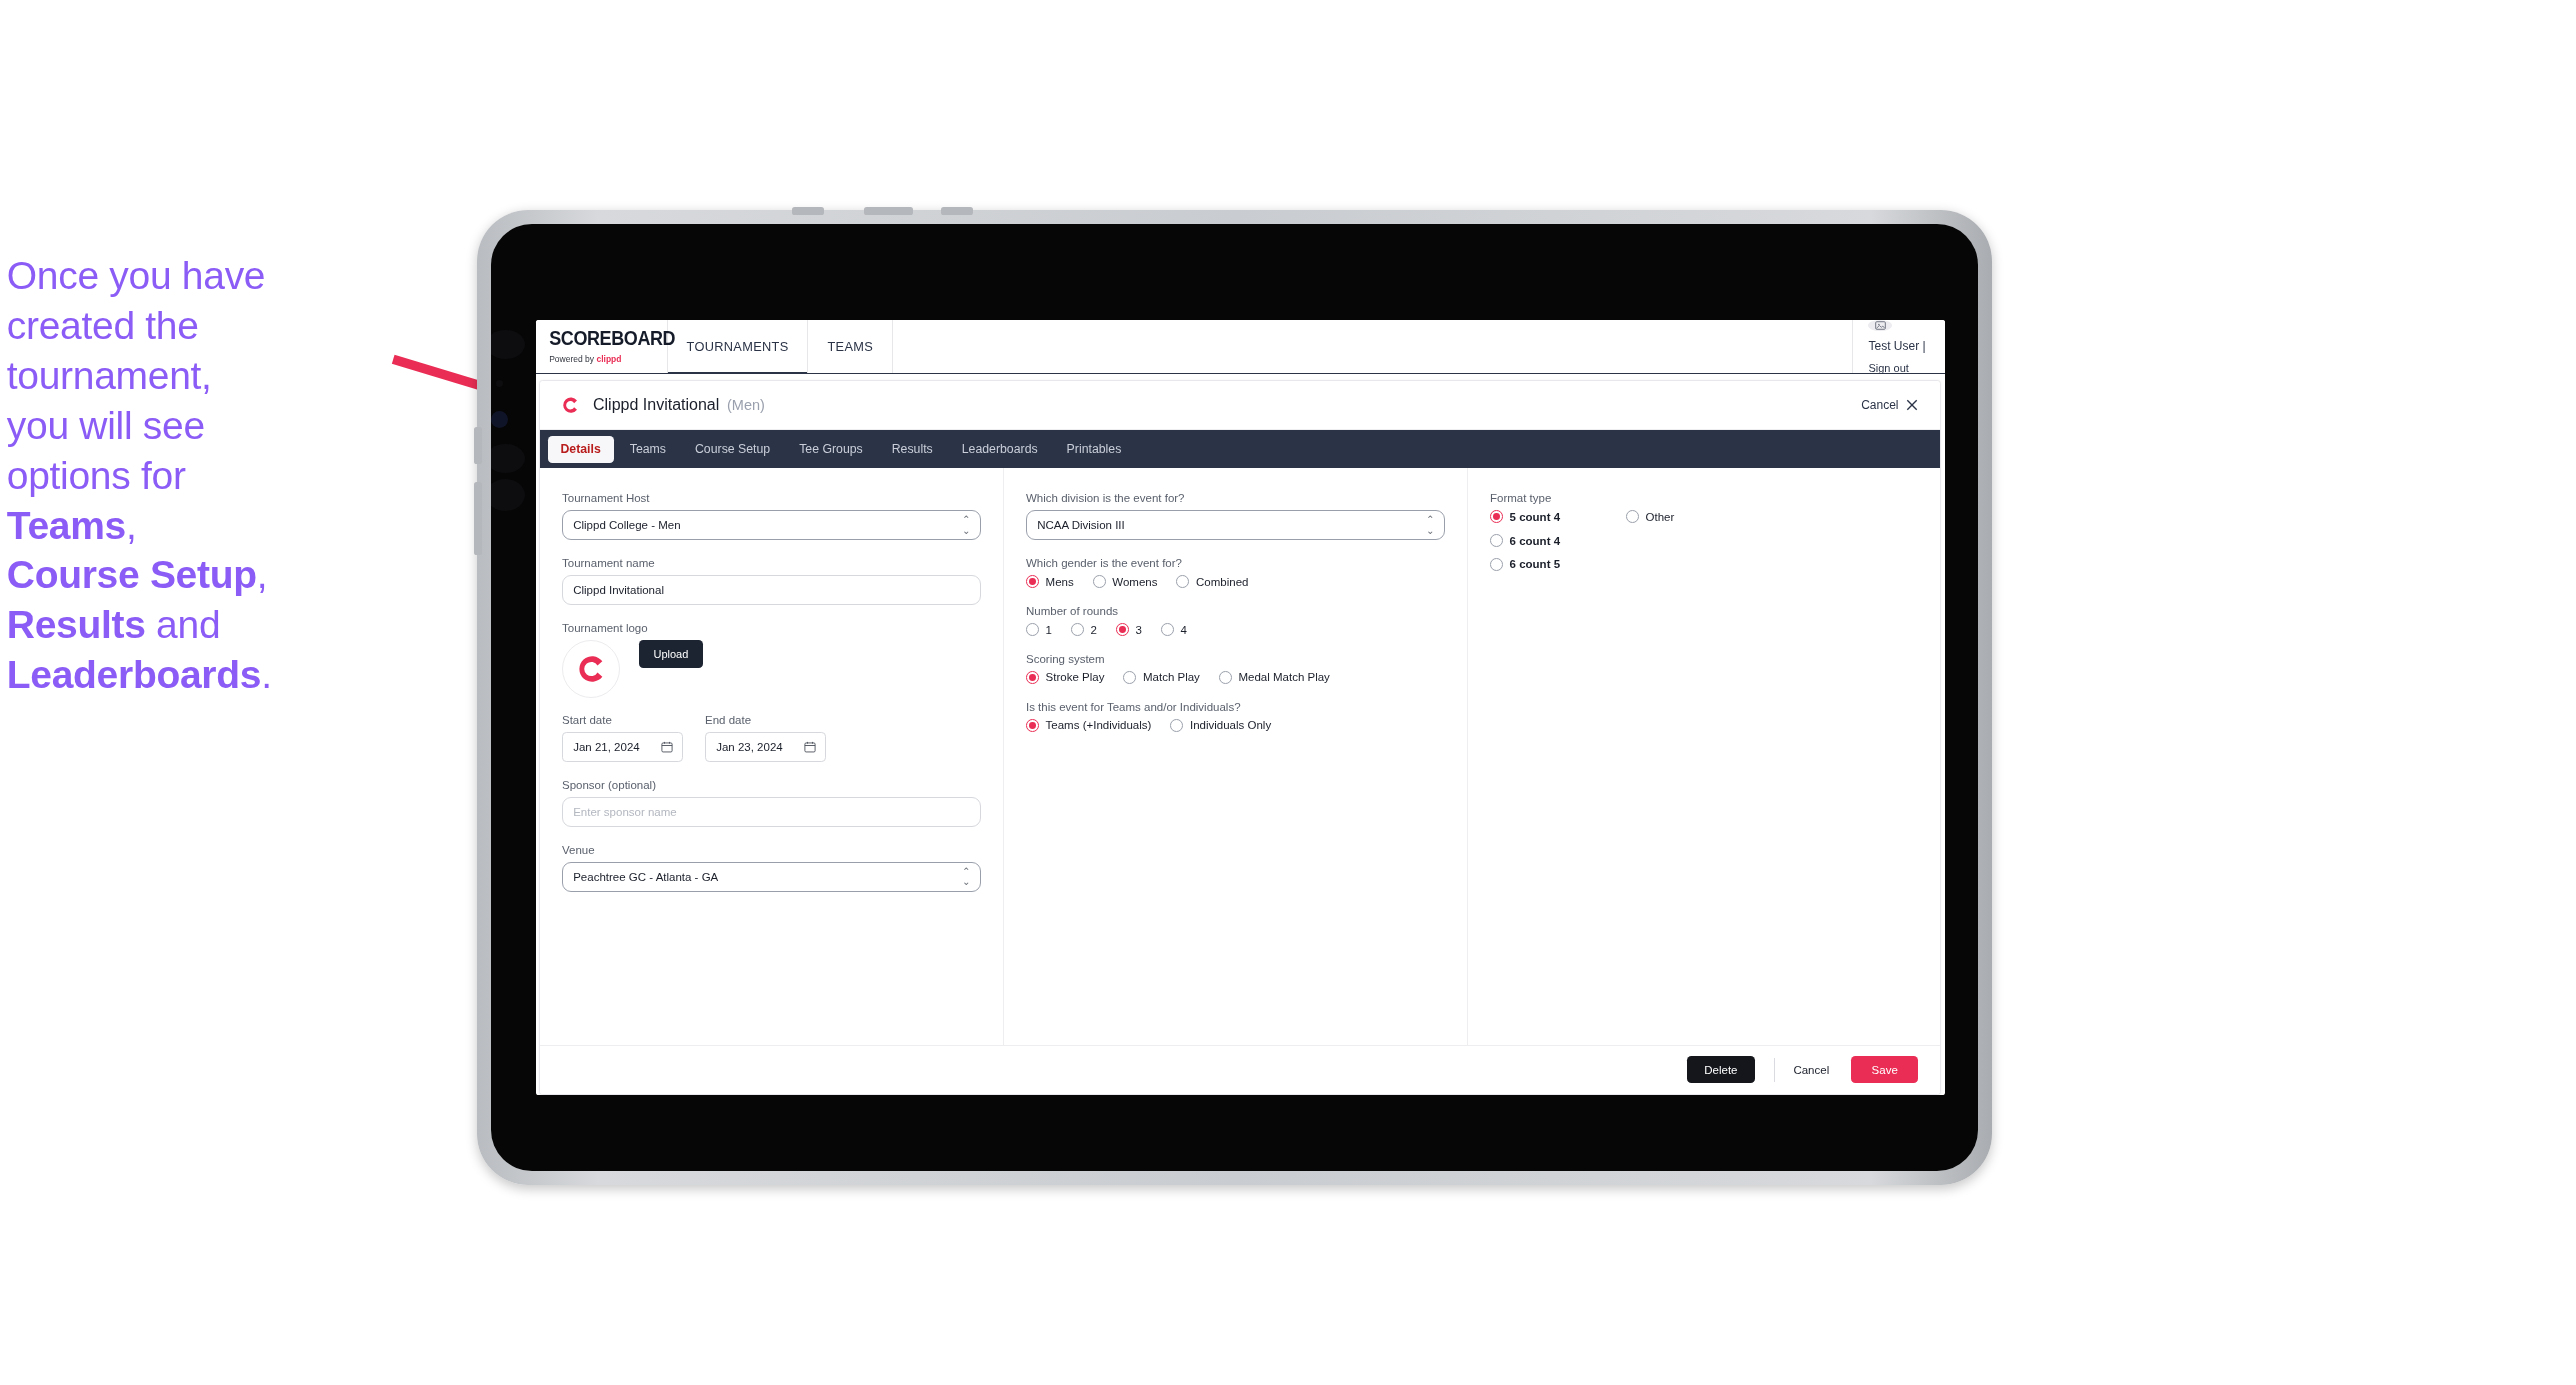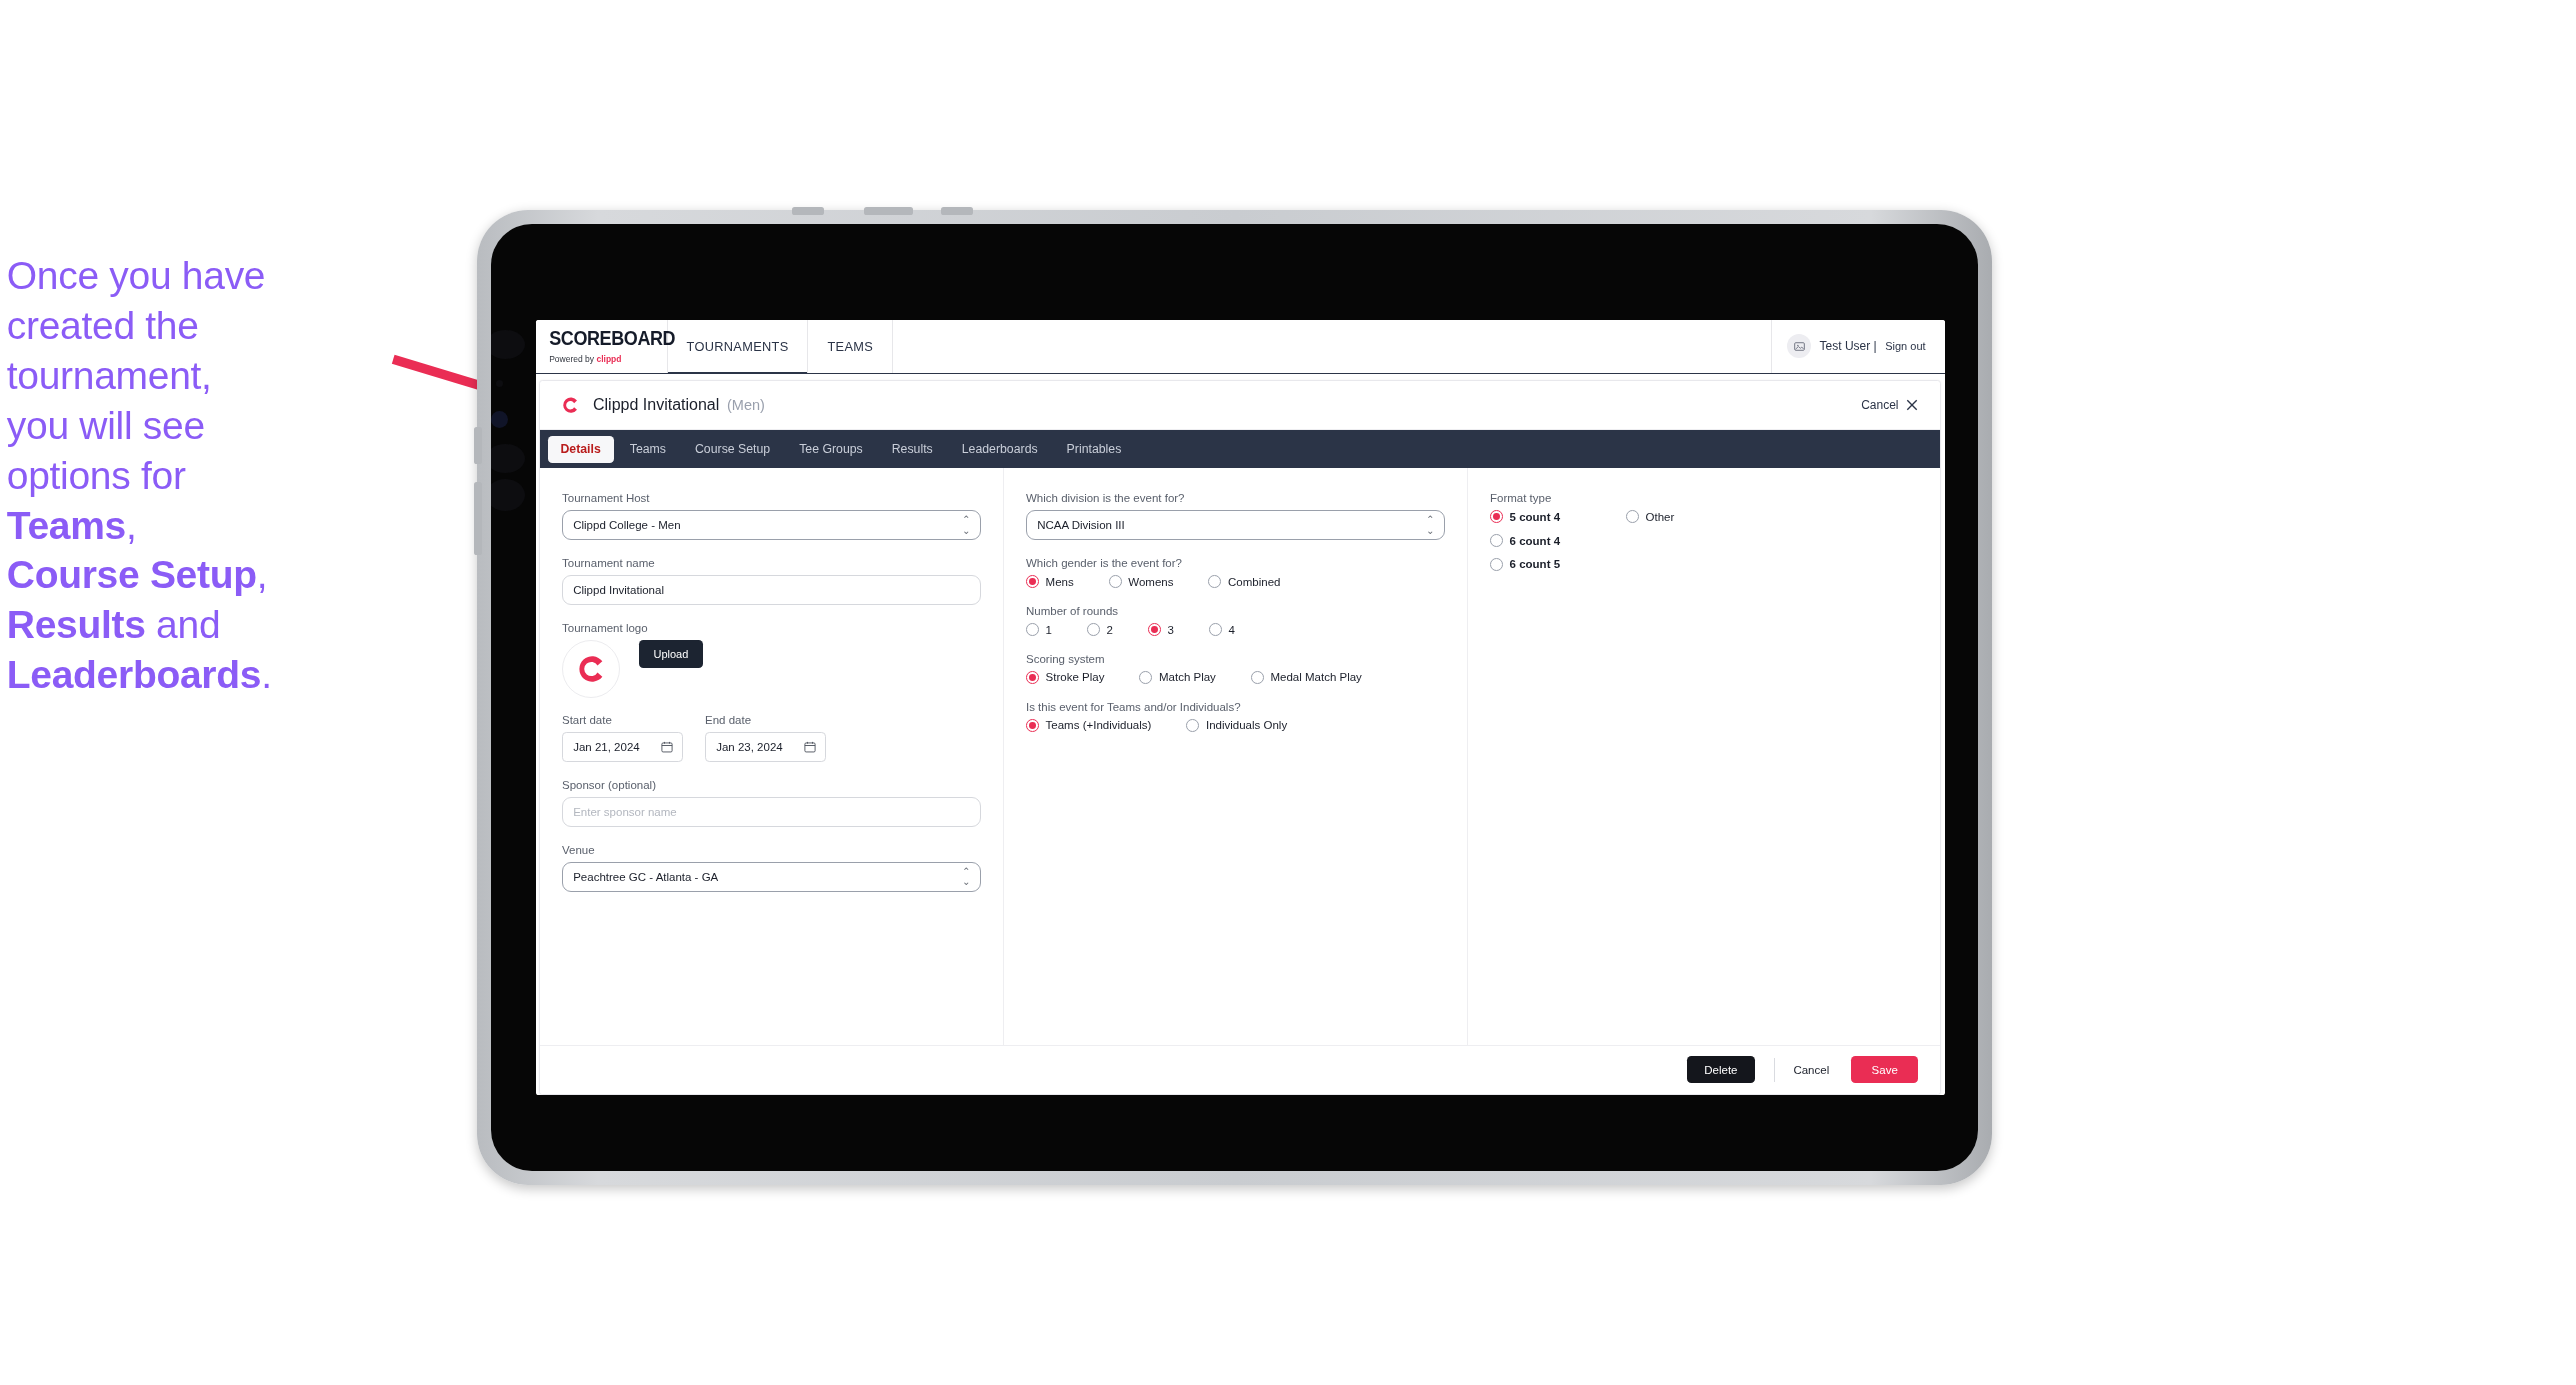--- a/index.html
+++ b/index.html
@@ -109,23 +109,23 @@
     border-right: 0.9px solid #e7e7ea;
     cursor: pointer;
     position: relative;
   }
   .topnav-item.active::after {
     content: ""; position: absolute; left: 0; right: 0; bottom: -1.7px;
     height: 2.6px; background: #2b3447;
   }
   #topbar-spacer { flex: 1 1 auto; border-right: 0.9px solid #e7e7ea; }
   #topbar-user {
-    display: flex; align-items: center; gap: 8.5px;
+    display: flex; gap: 8.5px;
     padding: 0 19px 0 15.3px;
-    font-size: 12px; color: #2b3447;
+    font-size: 12px; color: #2b3447; flex-direction: column;
   }
   #avatar {
     width: 24px; height: 24px; border-radius: 50%;
     background: #ededf1;
     display: flex; align-items: center; justify-content: center;
     color: #6e7280; font-size: 11px;
   }
   #signout { font-size: 11px; color: #2b3447; cursor: pointer; }
 
   
@@ -224,21 +224,21 @@
   
   #dates-row { display: flex; gap: 22px; margin-bottom: 17px; }
   .date-col { width: 121px; }
   .date-box {
     height: 30px; border: 0.9px solid #d6d8dd; border-radius: 4.3px;
     display: flex; align-items: center; justify-content: space-between;
     padding: 0 8.5px 0 10.2px; font-size: 11.5px; color: #1b1f2a;
   }
 
   
-  .radio-row { display: flex; align-items: center; flex-wrap: wrap; gap: 16px; margin-bottom: 17px; }
+  .radio-row { display: flex; align-items: center; flex-wrap: wrap; gap: 0; margin-bottom: 17px; }
   .radio {
     display: flex; align-items: center; gap: 6.8px;
     margin-right: 19px; cursor: pointer;
     font-size: 11.5px; color: #1b1f2a;
   }
   .dot {
     width: 12.8px; height: 12.8px; border-radius: 50%;
     border: 1.3px solid #9aa0ab; background: #fff;
     display: flex; align-items: center; justify-content: center;
     flex: 0 0 auto;

